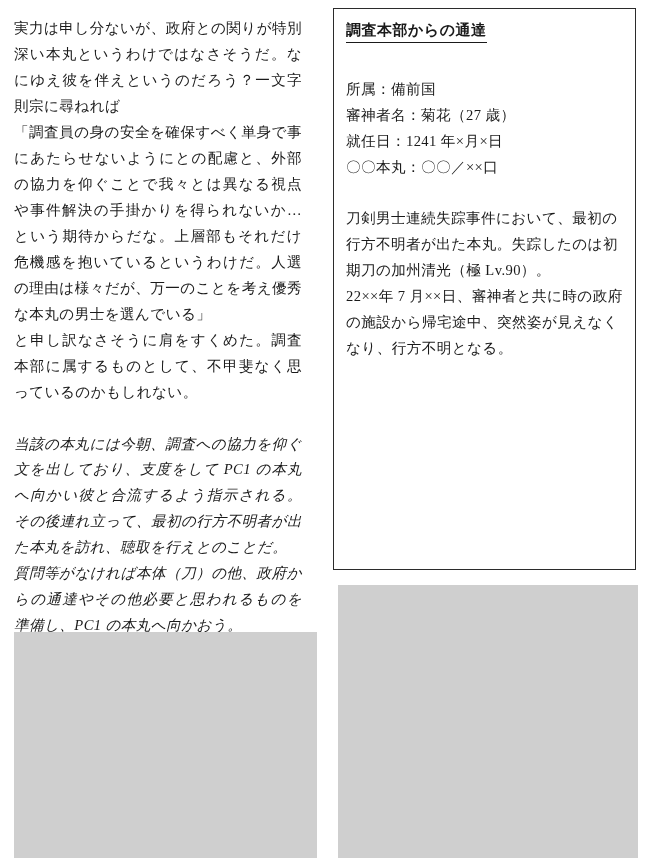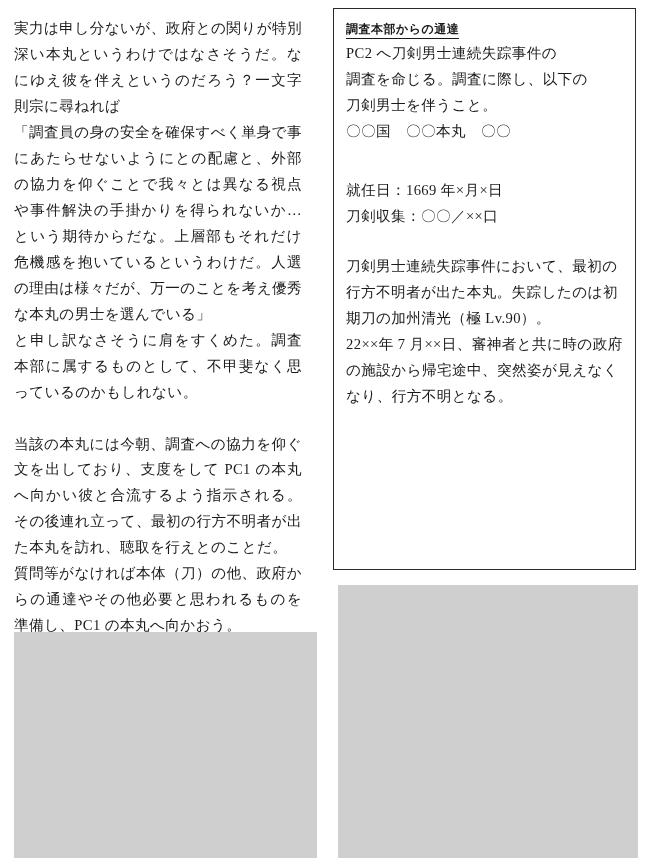--- a/index.html
+++ b/index.html
@@ -29,21 +29,21 @@
   }
   .body-para {
     font-size: 14.6px;
     line-height: 1.78;
     letter-spacing: 0.4px;
     text-align: justify;
     text-justify: inter-character;
     margin: 0 12px 1.78em 0;
     white-space: pre-wrap;
   }
-  .body-para:last-child { margin-bottom: 0; }
+  .body-para:last-child { margin-bottom: 0; font-style: italic; }
 
   .left-image {
     position: absolute;
     left: 14px;
     top: 632px;
     width: 303px;
     height: 226px;
     background: #cfcfcf;
   }
 
@@ -52,21 +52,21 @@
     position: absolute;
     left: 333px;
     top: 8px;
     width: 303px;
     height: 562px;
     border: 1px solid #2b2b2b;
     box-sizing: border-box;
     padding: 10px 12px 0 12px;
   }
   .boxed-heading {
-    font-size: 12px;
+    font-size: 15px;
     font-weight: bold;
     display: inline-block;
     border-bottom: 1.6px solid #1a1a1a;
     line-height: 1.5;
     margin: 0 0 2px 0;
     letter-spacing: 0.5px;
   }
   .box-para {
     font-size: 14.6px;
     line-height: 1.78;
@@ -98,33 +98,31 @@
     <p class="body-para">当該の本丸には今朝、調査への協力を仰ぐ文を出しており、支度をして PC1 の本丸へ向かい彼と合流するよう指示される。その後連れ立って、最初の行方不明者が出た本丸を訪れ、聴取を行えとのことだ。
 質問等がなければ本体（刀）の他、政府からの通達やその他必要と思われるものを準備し、PC1 の本丸へ向かおう。</p>
   </div>
 
   <div class="left-image"></div>
 
   <div class="right-box">
 
     <div class="boxed-heading">調査本部からの通達</div>
 
-    <p class="box-para">PC2 へ刀剣男士連続失踪事件の
-調査を命じる。調査に際し、以下の
-刀剣男士を伴うこと。
-〇〇国　〇〇本丸　〇〇</p>
 
     <div class="box-gap"></div>
 
 
     <div class="box-gap-sm"></div>
 
 
-    <p class="box-para">就任日：1669 年×月×日</p>
-    <p class="box-para">刀剣収集：〇〇／××口</p>
+    <p class="box-para">所属：備前国</p>
+    <p class="box-para">審神者名：菊花（27 歳）</p>
+    <p class="box-para">就任日：1241 年×月×日</p>
+    <p class="box-para">〇〇本丸：〇〇／××口</p>
 
     <div class="box-gap"></div>
 
     <p class="box-para">刀剣男士連続失踪事件において、最初の行方不明者が出た本丸。失踪したのは初期刀の加州清光（極 Lv.90）。
 22××年 7 月××日、審神者と共に時の政府の施設から帰宅途中、突然姿が見えなくなり、行方不明となる。</p>
   </div>
 
   <div class="right-image"></div>
 
 </div>

